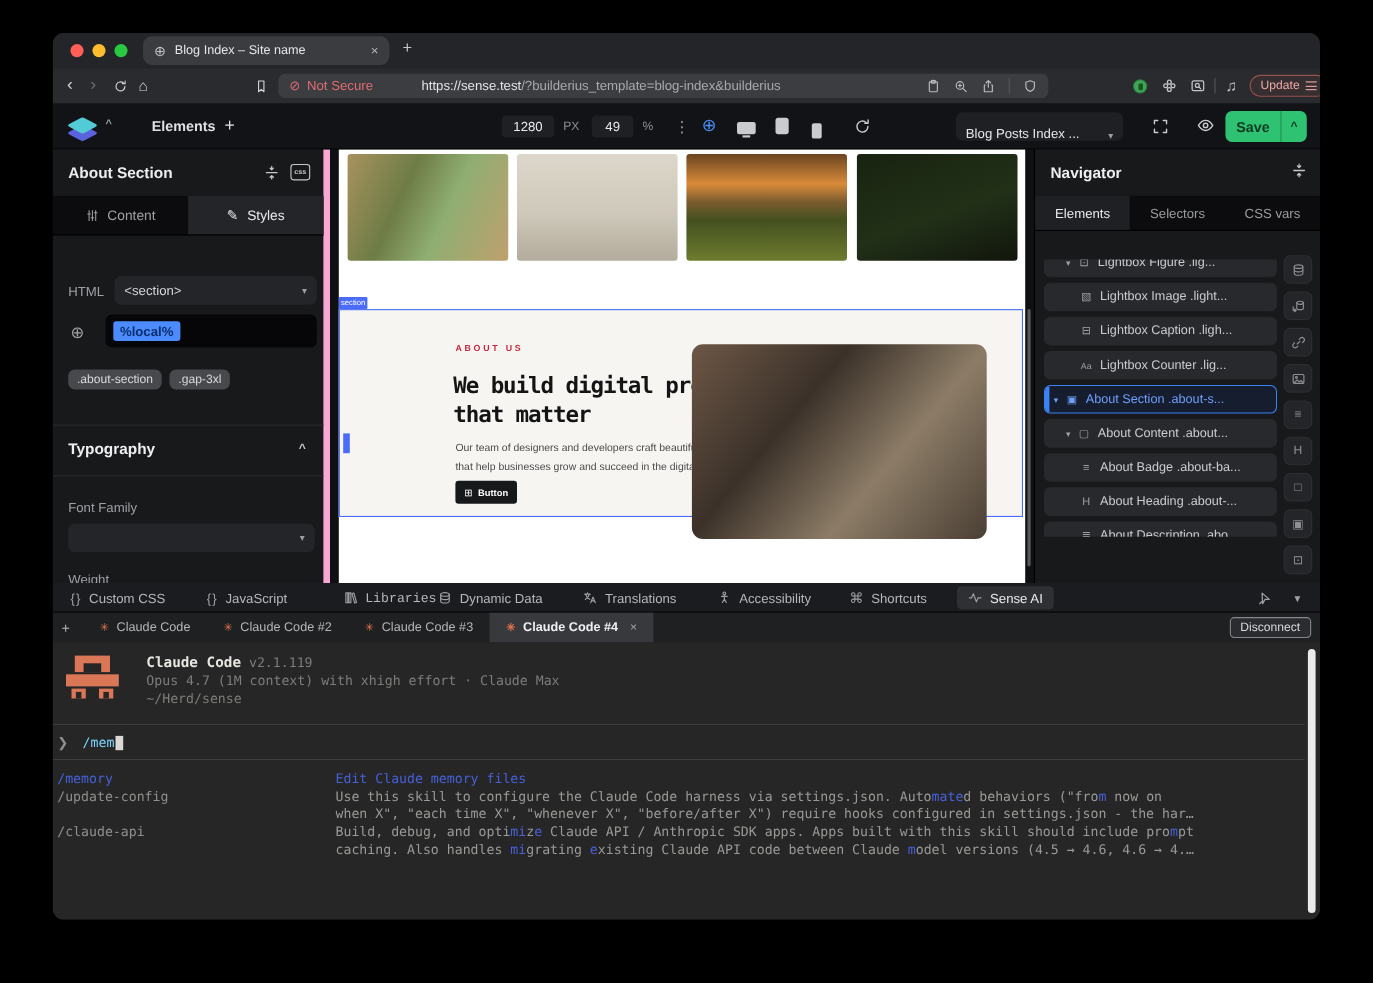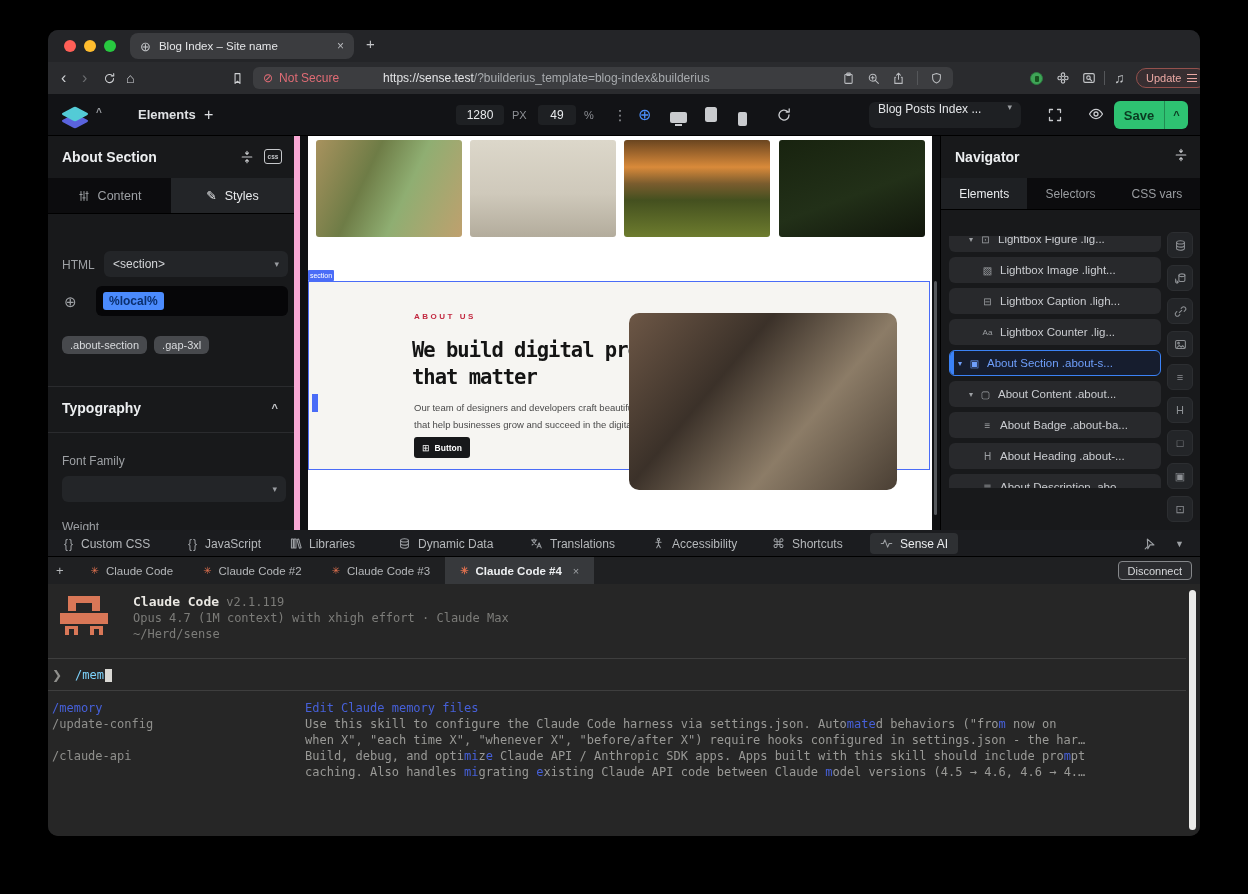--- a/index.html
+++ b/index.html
@@ -44,21 +44,21 @@
   .tunit{position:absolute;top:0;line-height:42px;color:#8d9095;font-size:11px}
   .kebab{position:absolute;left:565px;top:0;line-height:42px;color:#9a9da1;font-size:14px;letter-spacing:1px}
   .bglobe{position:absolute;left:590px;top:0;line-height:42px;color:#4a8df7;font-size:16px}
   .devbtn{position:absolute;top:15px}
   .dev{display:inline-block;background:#c9cbce;border-radius:2px}
   .dev.mon{width:17px;height:11px;position:relative}
   .dev.mon::after{content:"";position:absolute;left:5px;right:5px;bottom:-3px;height:2px;background:#c9cbce}
   .dev.tab{width:12px;height:15px;border-radius:2.5px}
   .dev.ph{width:9px;height:14px;border-radius:2px}
   .trefresh{position:absolute;left:728px;top:13px;color:#c8cacd}
-  .tmplsel{position:absolute;left:821px;top:8px;width:152px;height:26px;background:#1e2023;border-radius:6px;display:flex;align-items:flex-start;padding:0 9px;color:#e4e6e9;font-size:12px}
+  .tmplsel{position:absolute;left:821px;top:8px;width:152px;height:26px;background:#1e2023;border-radius:6px;display:flex;align-items:flex-end;padding:0 9px;color:#e4e6e9;font-size:12px}
   .tmplsel .cv{margin-left:auto;color:#9a9da1;font-size:9px}
   .tbic{position:absolute;color:#c8cacd}
   .savebtn{position:absolute;left:1066px;top:7px;width:74px;height:28px;background:#2ec272;border-radius:6px;display:flex;align-items:center}
   .savebtn .sl{width:50px;text-align:center;color:#0a3a21;font-size:13px;font-weight:700}
   .savebtn .sd{width:1px;height:28px;background:rgba(0,0,0,.28)}
   .savebtn .sc{flex:1;text-align:center;color:#0a3a21;font-size:11px;font-weight:700}
 
   
   .main{position:absolute;left:0;top:106px;width:100%;height:394px;background:#101113}
   .lpanel{position:absolute;left:0;top:0;width:252px;height:100%;background:#18191b;border-right:6px solid #f9a8d4}
@@ -556,21 +556,21 @@
         <span style="font-size:9px">▼</span>
       </span>
     <div class="bb-item" style="left: 16px;">
           <span class="bic" style="letter-spacing: 1px;">{}</span>
           <span>Custom CSS</span>
         </div>
         <div class="bb-item" style="left: 140px;">
           <span class="bic" style="letter-spacing: 1px;">{}</span>
           <span>JavaScript</span>
         </div>
-        <div class="bb-item" style="left: 241px;">
+        <div class="bb-item" style="left: 264px; font-family: Liberation Mono, monospace;">
           <span class="bic">
             <svg class="ic s13">
               <use href="#i-books"></use>
             </svg>
           </span>
           <span>Libraries</span>
         </div>
         <div class="bb-item" style="left: 350px;">
           <span class="bic">
             <svg class="ic s13">

